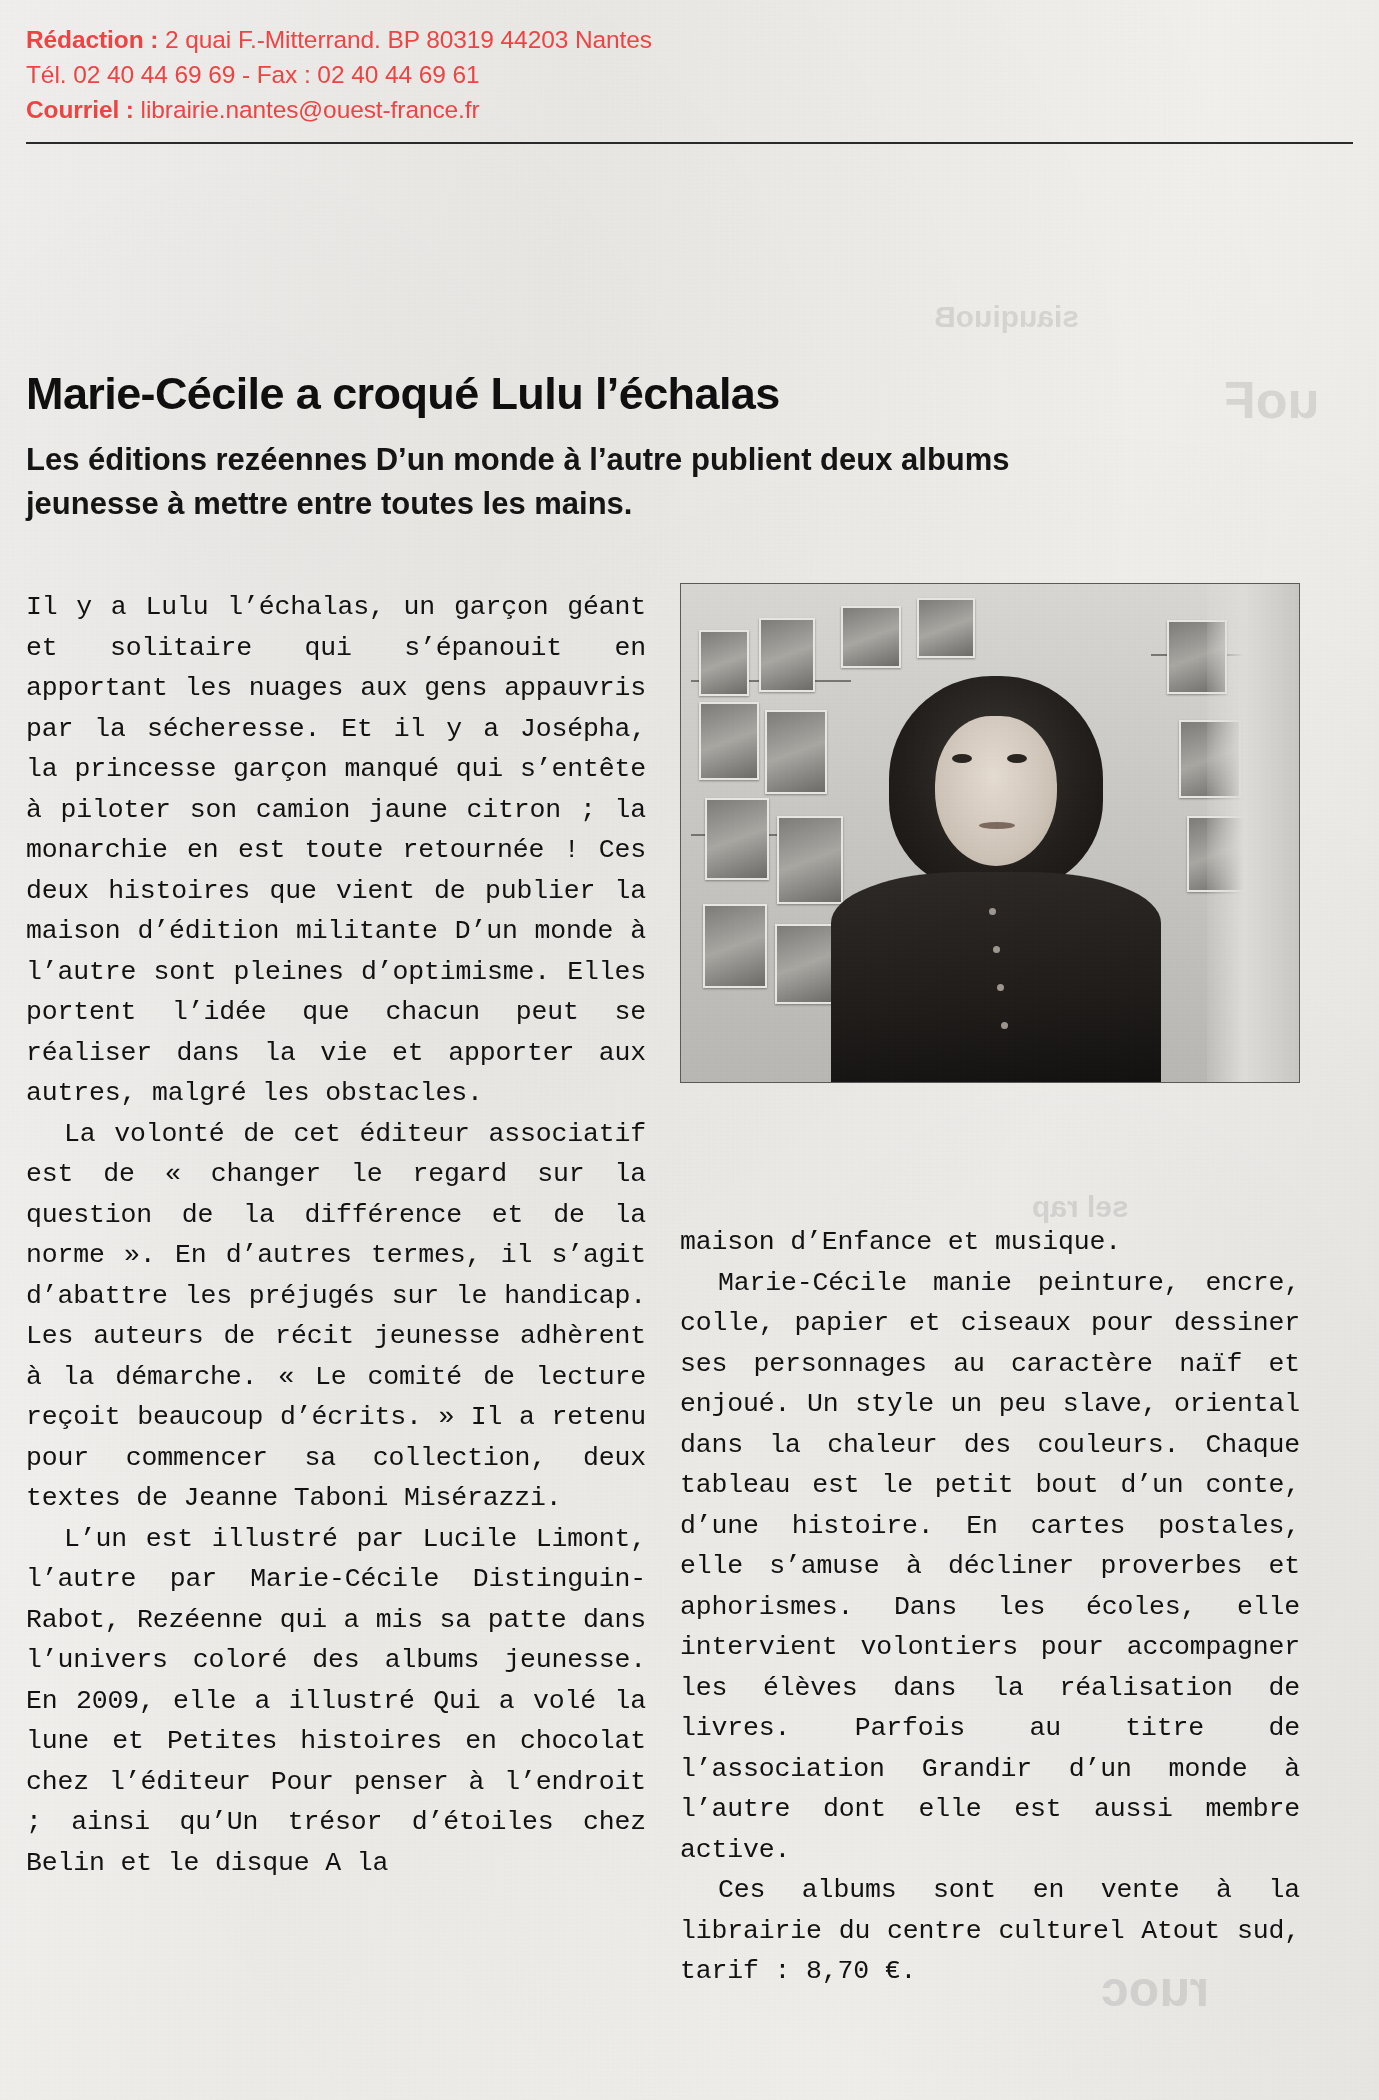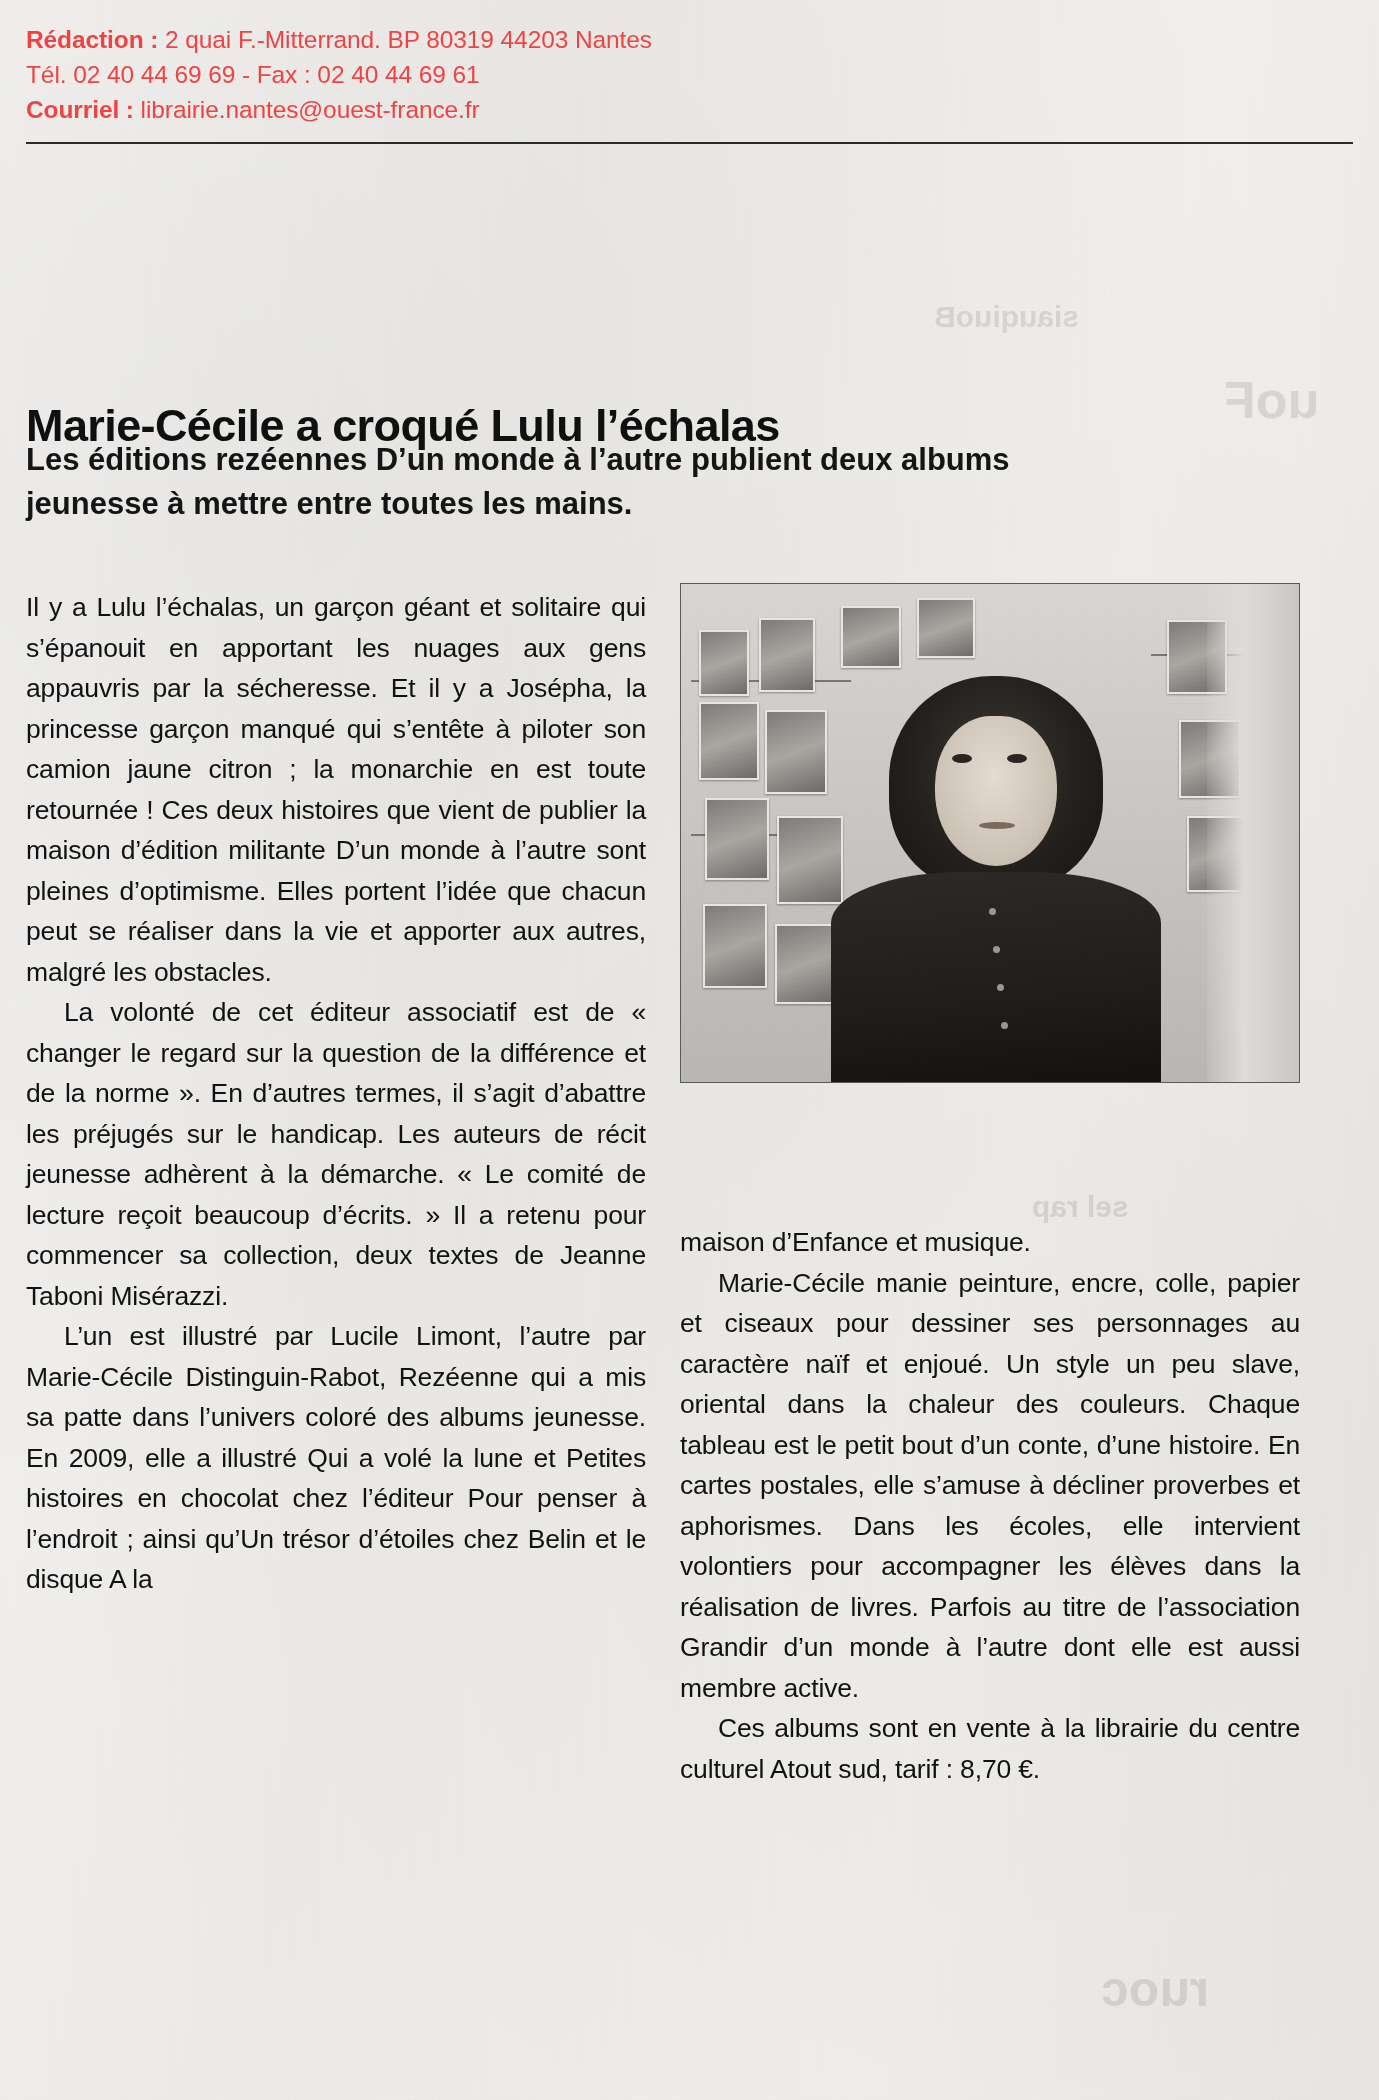--- a/index.html
+++ b/index.html
@@ -78,21 +78,20 @@
   
   .headline {
     position: absolute;
     left: 26px;
     top: 368px;
     width: 1180px;
     font-size: 45px;
     font-weight: bold;
     letter-spacing: -0.6px;
     color: #101010;
-    margin-top: 32px;
   }
   .standfirst {
     position: absolute;
     left: 26px;
     top: 438px;
     width: 1010px;
     font-size: 31px;
     line-height: 44px;
     color: #151515;
     font-weight: bold;
@@ -100,21 +99,21 @@
 
   
   .col {
     position: absolute;
     font-size: 26.5px;
     line-height: 40.5px;
     text-align: justify;
     color: #121212;
     letter-spacing: -0.15px;
   }
-  .col p { margin: 0; }
+  .col p { margin: 0; font-family: Liberation Mono, monospace; }
   .col p + p { text-indent: 38px; }
   .col-left {
     left: 26px;
     top: 587px;
     width: 620px;
   }
   .col-right {
     left: 680px;
     top: 1222px;
     width: 620px;

